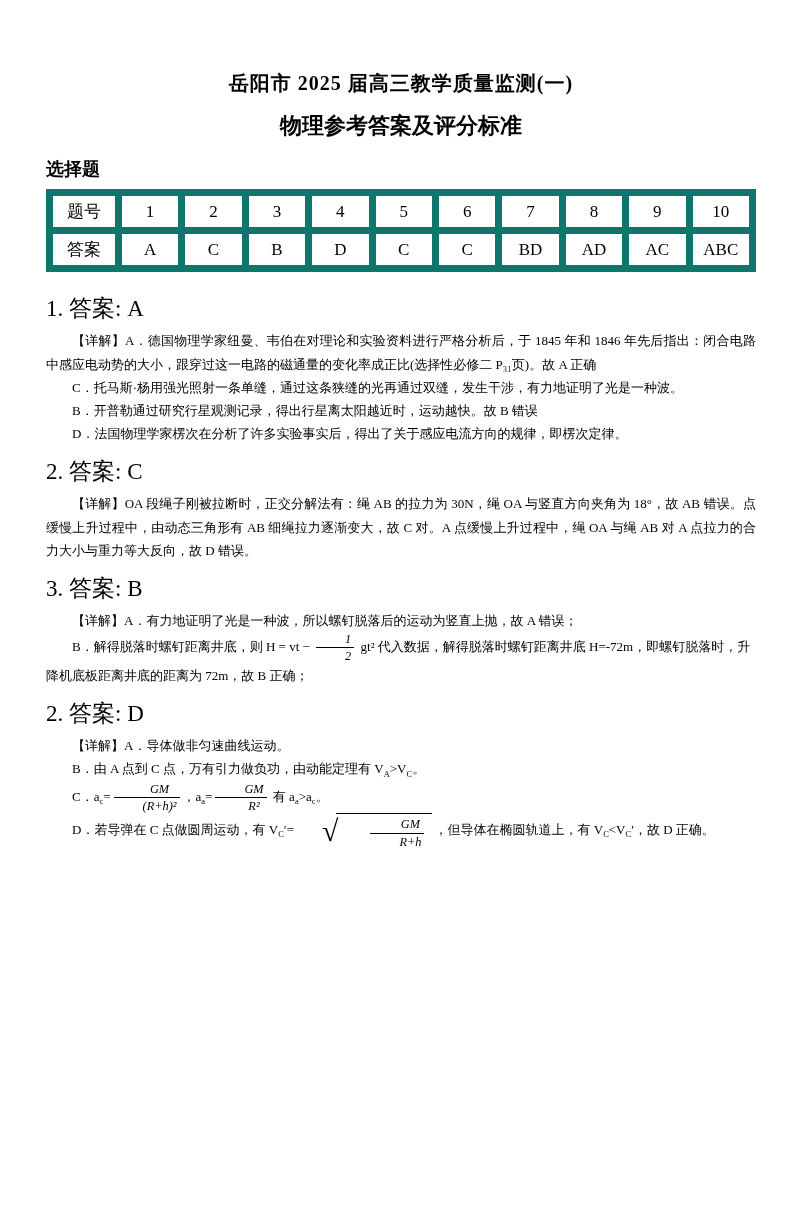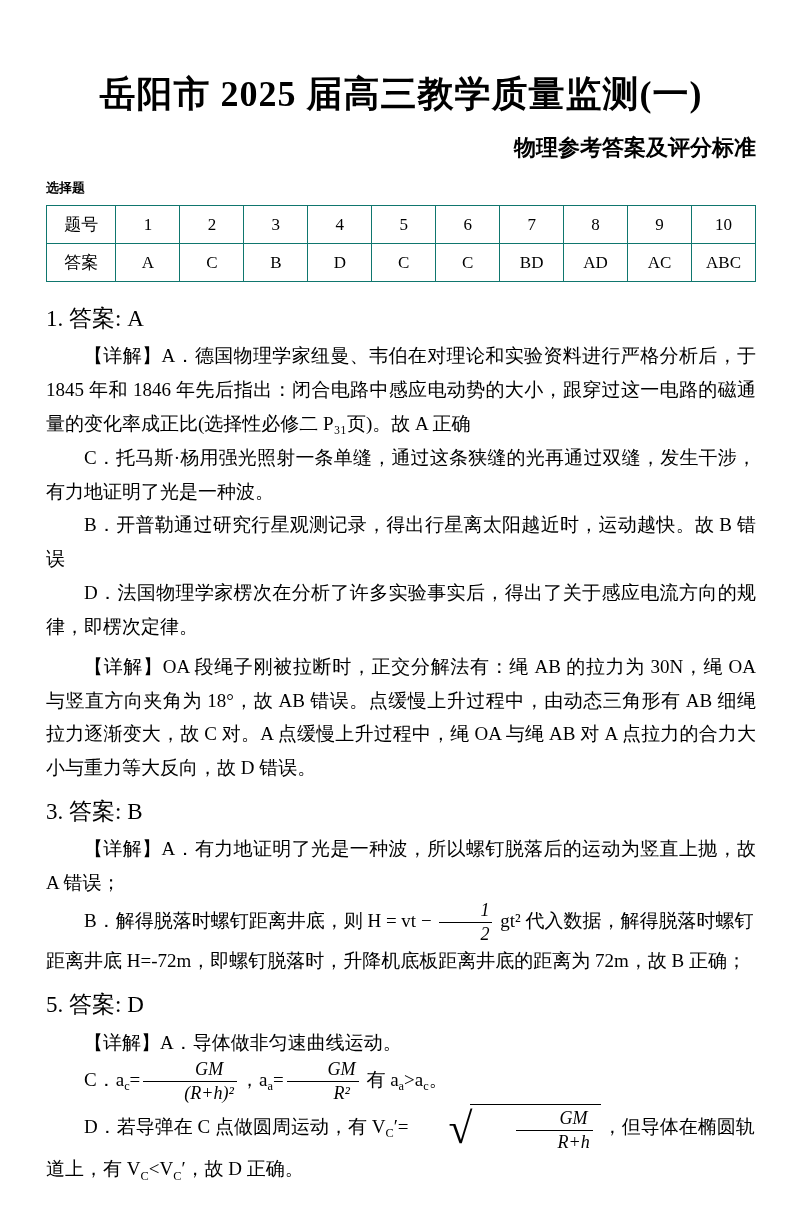--- a/index.html
+++ b/index.html
@@ -4,38 +4,38 @@
 <style>
   * { margin:0; padding:0; box-sizing:border-box; }
   html,body { background:#ffffff; }
   body {
     width:800px; min-height:1224px; margin:0 auto;
     font-family:"Liberation Serif","DejaVu Serif",serif;
     color:#000;
   }
   .page { padding:70px 44px 40px 46px; }
   .title {
-    text-align:center; font-size:36px; font-weight:bold; letter-spacing:1px;
+    text-align:center; font-size:20px; font-weight:bold; letter-spacing:1px;
   }
   .subtitle {
-    text-align:right; font-size:22px; font-weight:bold; margin-top:14px;
+    text-align:center; font-size:22px; font-weight:bold; margin-top:14px;
   }
-  .section-label { font-size:13px; font-weight:bold; margin-top:16px; }
+  .section-label { font-size:18px; font-weight:bold; margin-top:16px; }
   table.answers {
     width:100%; border-collapse:collapse; margin:8px 0 16px 0;
     font-size:17px; table-layout:fixed;
   }
   table.answers td {
-    border:1px solid #0f766e; text-align:center; height:38px; vertical-align:middle;
+    border:7px solid #0f766e; text-align:center; height:38px; vertical-align:middle;
   }
   table.answers td.label { width:9.8%; }
   .question { margin-top:6px; }
   .q-heading { font-size:23px; line-height:1.8; }
   .para {
-    font-size:19px; line-height:1.78; text-indent:2em; text-align:justify;
+    font-size:13px; line-height:1.78; text-indent:2em; text-align:justify;
   }
   .para.formula-line { text-align:left; }
   .it { }
   .frac {
     display:inline-block; vertical-align:middle; text-align:center;
     line-height:1.15; margin:0 3px; font-size:0.95em; font-style:italic;
   }
   .frac .num { display:block; border-bottom:1px solid #000; padding:0 3px 1px 3px; }
   .frac .den { display:block; padding:1px 3px 0 3px; }
   .sqrt { display:inline-flex; align-items:center; vertical-align:middle; margin:0 2px; }
@@ -86,38 +86,42 @@
 
   <div class="question">
     <p class="q-heading">1. 答案: A</p>
     <p class="para">【详解】A．德国物理学家纽曼、韦伯在对理论和实验资料进行严格分析后，于 1845 年和 1846 年先后指出：闭合电路中感应电动势的大小，跟穿过这一电路的磁通量的变化率成正比(选择性必修二 P₃₁页)。故 A 正确</p>
     <p class="para">C．托马斯·杨用强光照射一条单缝，通过这条狭缝的光再通过双缝，发生干涉，有力地证明了光是一种波。</p>
     <p class="para">B．开普勒通过研究行星观测记录，得出行星离太阳越近时，运动越快。故 B 错误</p>
     <p class="para">D．法国物理学家楞次在分析了许多实验事实后，得出了关于感应电流方向的规律，即楞次定律。</p>
   </div>
 
   <div class="question">
+    <p class="q-heading">2. 答案: C</p>
     <p class="para">【详解】OA 段绳子刚被拉断时，正交分解法有：绳 AB 的拉力为 30N，绳 OA 与竖直方向夹角为 18°，故 AB 错误。点缓慢上升过程中，由动态三角形有 AB 细绳拉力逐渐变大，故 C 对。A 点缓慢上升过程中，绳 OA 与绳 AB 对 A 点拉力的合力大小与重力等大反向，故 D 错误。</p>
   </div>
 
   <div class="question">
     <p class="q-heading">3. 答案: B</p>
     <p class="para">【详解】A．有力地证明了光是一种波，所以螺钉脱落后的运动为竖直上抛，故 A 错误；</p>
     <p class="para formula-line">
       <span>B．解得脱落时螺钉距离井底，则</span>
       <span class="it">H = vt −</span>
       <span class="frac"><span class="num">1</span><span class="den">2</span></span>
       <span class="it">gt²</span>
       <span>代入数据，解得脱落时螺钉距离井底 H=-72m，即螺钉脱落时，升降机底板距离井底的距离为 72m，故 B 正确；</span>
     </p>
   </div>
 
   <div class="question">
-    <p class="q-heading">5. 答案: D</p>
+    <p class="q-heading">2. 答案: D</p>
     <p class="para">【详解】A．导体做非匀速曲线运动。</p>
+    <p class="para formula-line">
+      <span>B．由 A 点到 C 点，万有引力做负功，由动能定理有 </span><span class="it">V</span><sub class="it">A</sub><span>&gt;</span><span class="it">V</span><sub class="it">C</sub><span>。</span>
+    </p>
     <p class="para formula-line">
       <span>C．</span><span class="it">a</span><sub class="it">c</sub><span>=</span><span class="frac"><span class="num">GM</span><span class="den">(R+h)²</span></span><span>，</span><span class="it">a</span><sub class="it">a</sub><span>=</span><span class="frac"><span class="num">GM</span><span class="den">R²</span></span><span> 有 </span><span class="it">a</span><sub class="it">a</sub><span>&gt;</span><span class="it">a</span><sub class="it">c</sub><span>。</span>
     </p>
     <p class="para formula-line">
       <span>D．若导弹在 C 点做圆周运动，有 </span><span class="it">V</span><sub class="it">C</sub><span>′=</span><span class="sqrt">
           <span class="rad">√</span>
           <span class="body"><span class="frac"><span class="num">GM</span><span class="den">R+h</span></span></span>
         </span><span>，但导体在椭圆轨道上，有 </span><span class="it">V</span><sub class="it">C</sub><span>&lt;</span><span class="it">V</span><sub class="it">C</sub><span>′，故 D 正确。</span>
     </p>
   </div>

